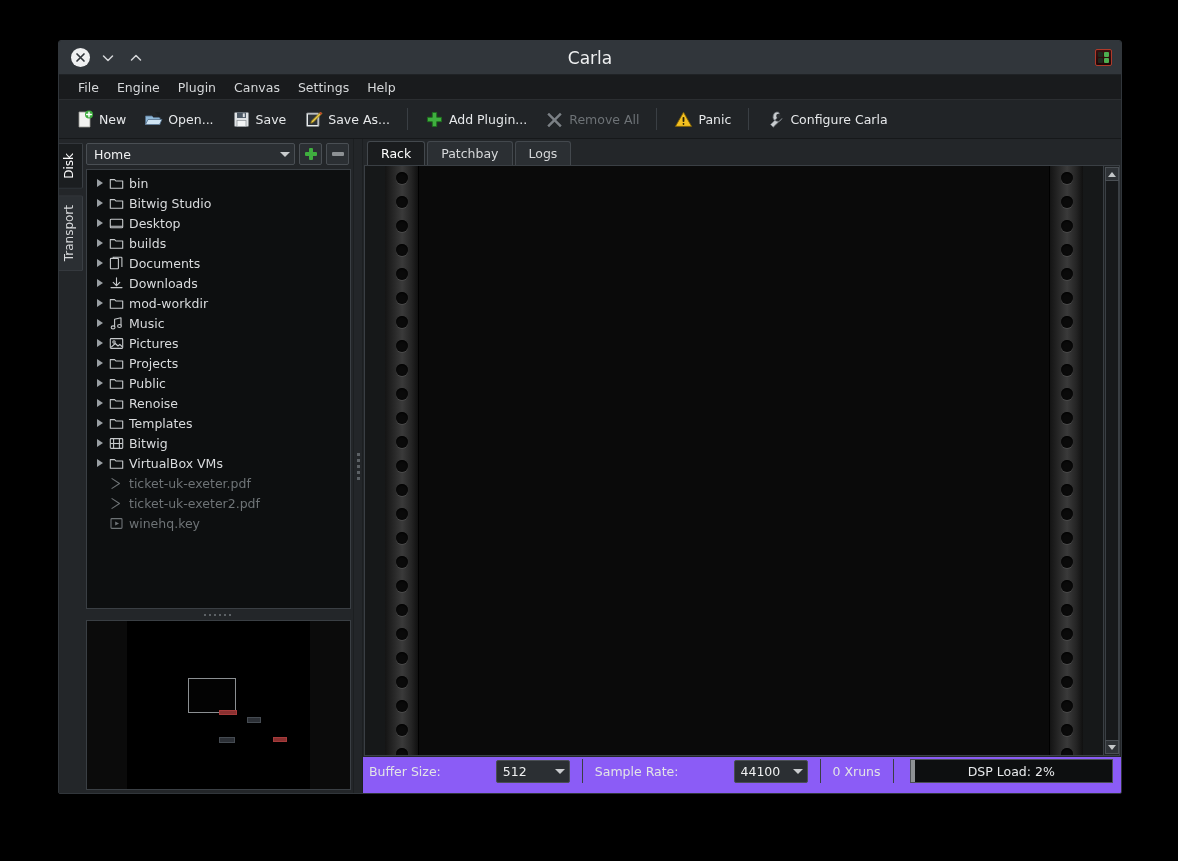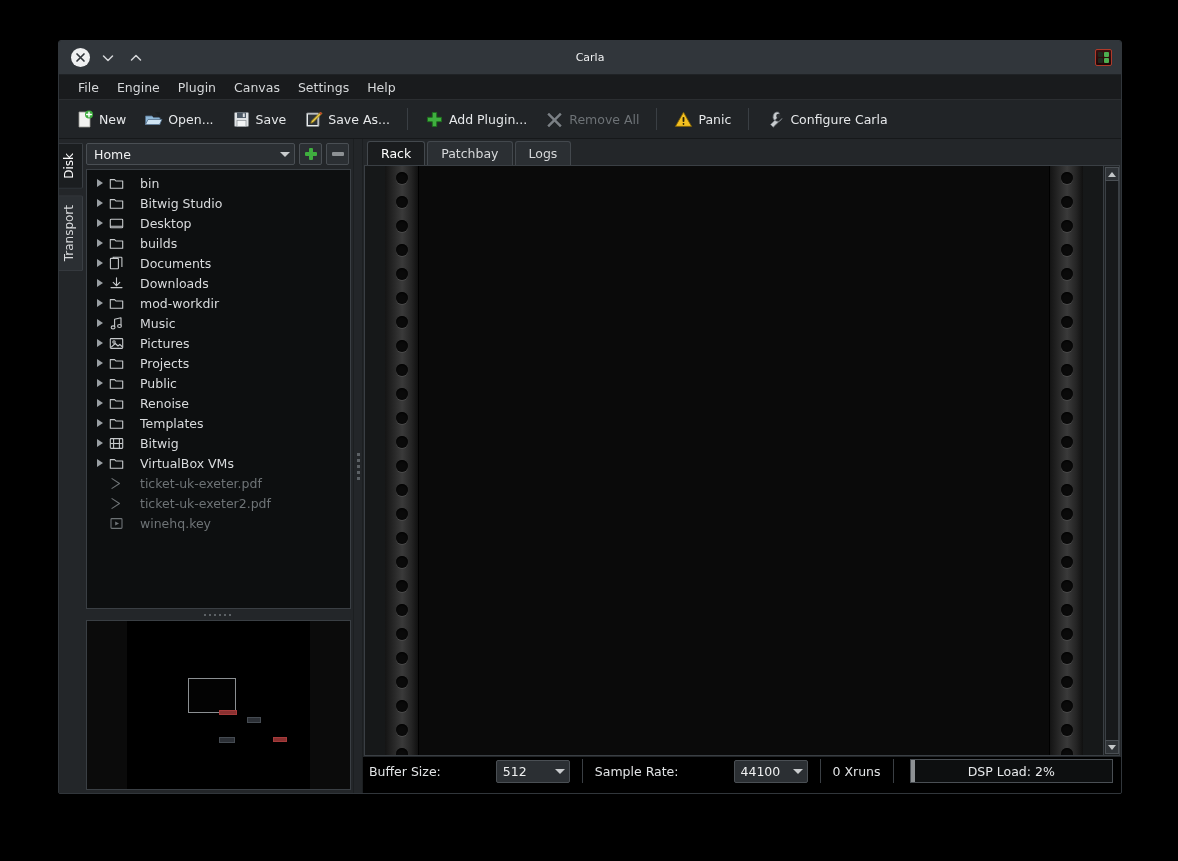--- a/index.html
+++ b/index.html
@@ -40,21 +40,21 @@
   .tb-close-circle {
     width: 19px; height: 19px; border-radius: 50%;
     background: #eff0f1;
     display:flex; align-items:center; justify-content:center;
   }
   .tb-close-circle svg { display:block; }
   .title-text {
     position: absolute; left: 0; right: 0;
     text-align: center;
     color: #eff0f1;
-    font-size: 11px;
+    font-size: 17px;
     pointer-events: none;
   }
   .tb-right { margin-left: auto; padding-right: 9px; display:flex; align-items:center; }
   .app-icon {
     width: 17px; height: 17px;
     background: linear-gradient(#3a1010,#200707);
     border: 1px solid #b03a2a;
     border-radius: 2px;
     display: grid; grid-template-columns: 1fr 1fr; gap:1px;
     padding: 2px;
@@ -198,21 +198,21 @@
     width: 14px; flex: 0 0 14px;
     display: flex; align-items: center; justify-content: center;
   }
   .exp i {
     width:0; height:0;
     border-top: 4.5px solid transparent;
     border-bottom: 4.5px solid transparent;
     border-left: 6px solid #9aa0a4;
   }
   .fico { width: 19px; flex: 0 0 19px; display:flex; align-items:center; justify-content:center; }
-  .fname { margin-left: 14px; }
+  .fname { margin-left: 3px; }
 
   
   .hgrip {
     height: 11px; flex: 0 0 11px;
     display: flex; align-items: center; justify-content: center;
     gap: 3px;
   }
   .hgrip i { width: 2px; height: 2px; background: #5c6165; display:block; }
 
   #preview {
@@ -330,21 +330,21 @@
   .sb-up { width:0;height:0;border-left:4px solid transparent;border-right:4px solid transparent;border-bottom:5px solid #c3c6c8; }
   .sb-dn { width:0;height:0;border-left:4px solid transparent;border-right:4px solid transparent;border-top:5px solid #c3c6c8; }
   .sb-track { flex: 1 1 auto; width: 14px; background: #17191b; border: 1px solid #3a3f44; border-top:none; border-bottom:none; }
 
   
   #statusbar {
     height: 36px; flex: 0 0 36px;
     display: flex; align-items: center;
     padding: 0 8px 8px 6px;
     gap: 0px;
-    background: #000000;
+    background: #8b5cf6;
   }
   .st-label { color: #e2e4e6; font-size: 12.5px; margin-right: 7px; }
   .st-combo {
     height: 23px;
     min-width: 74px;
     background: #2b2f33;
     border: 1px solid #4a4f54;
     border-radius: 2px;
     display: flex; align-items: center;
     padding: 0 4px 0 6px;

